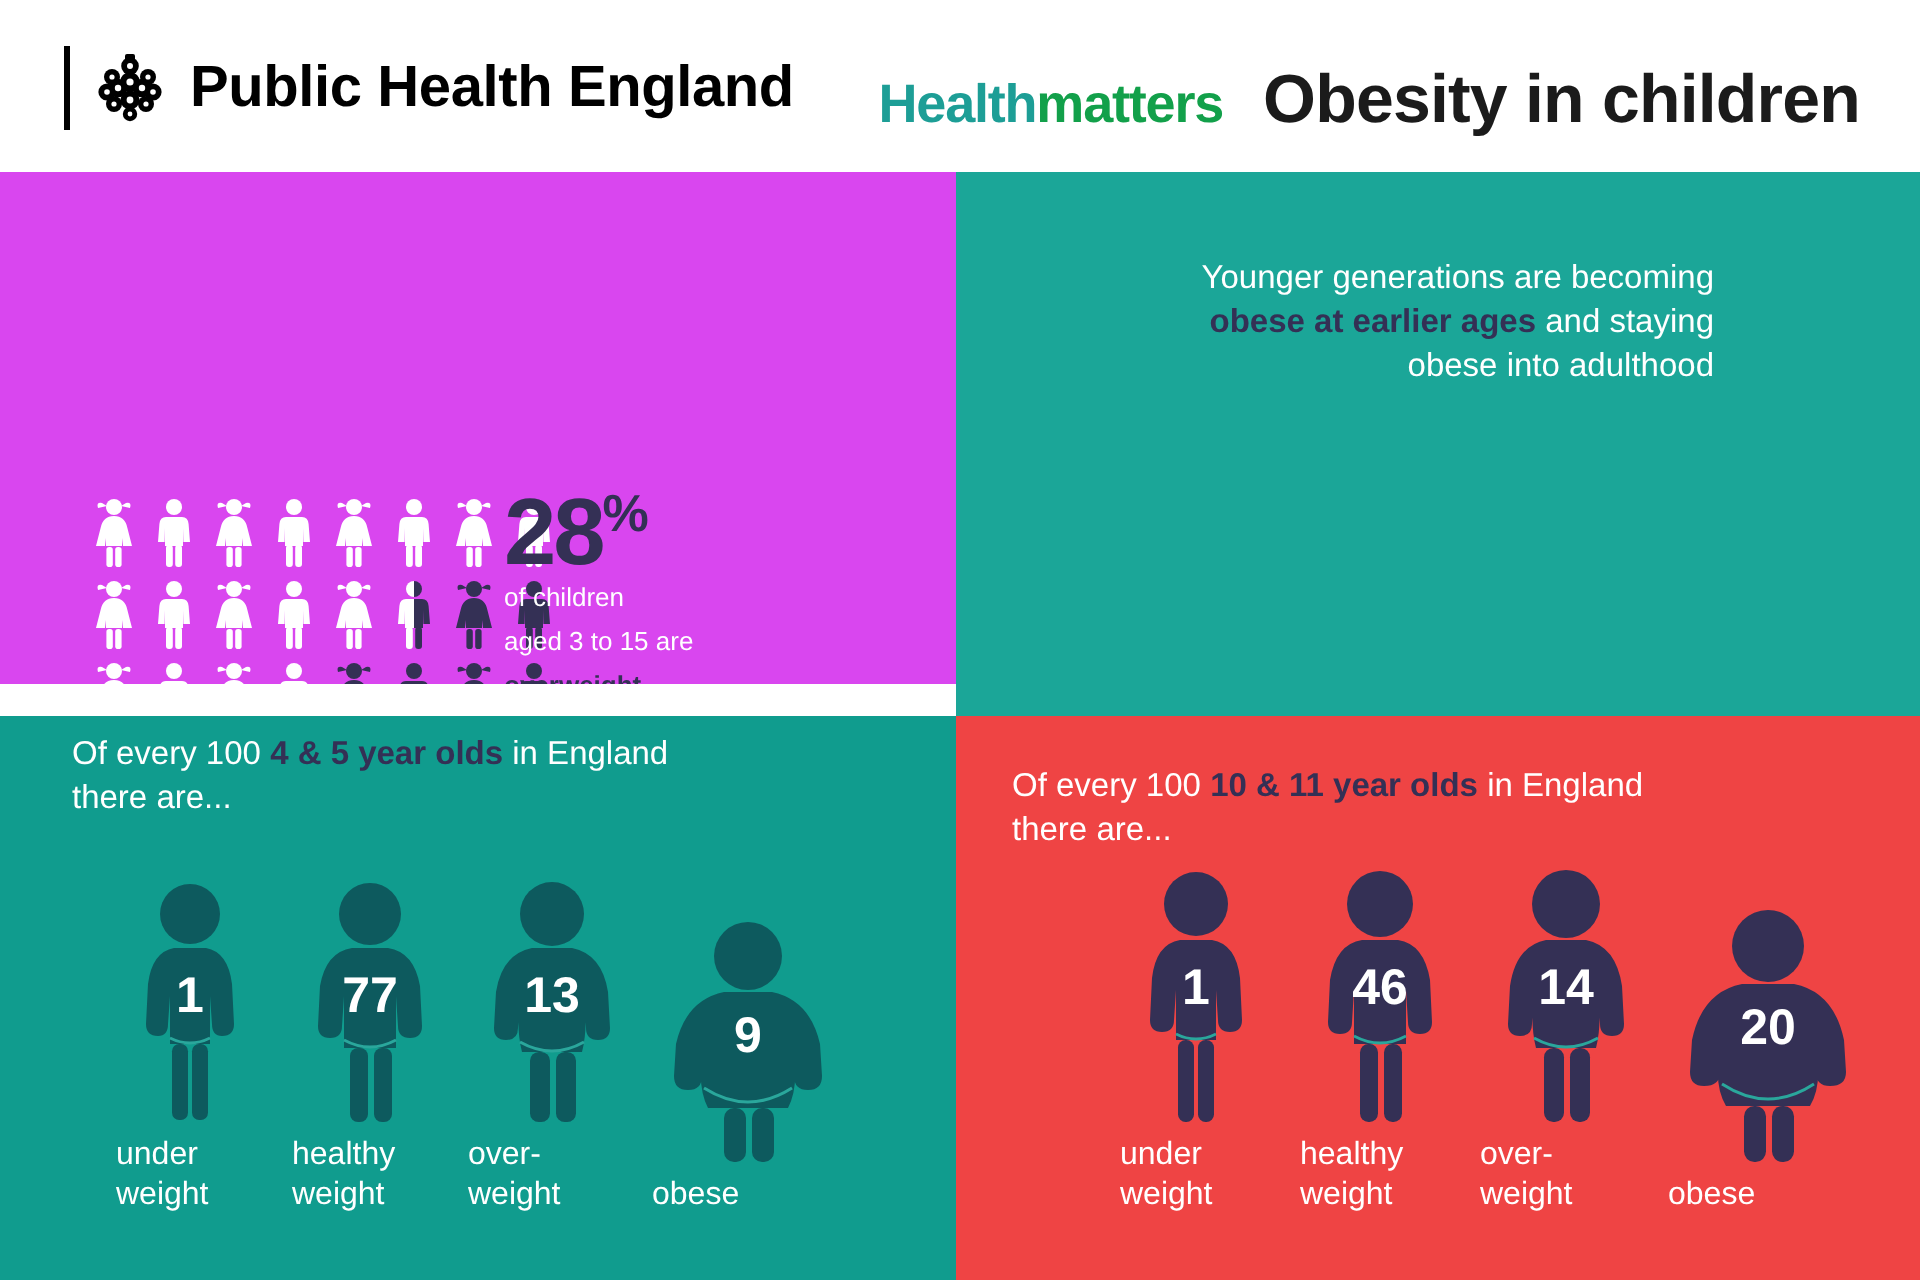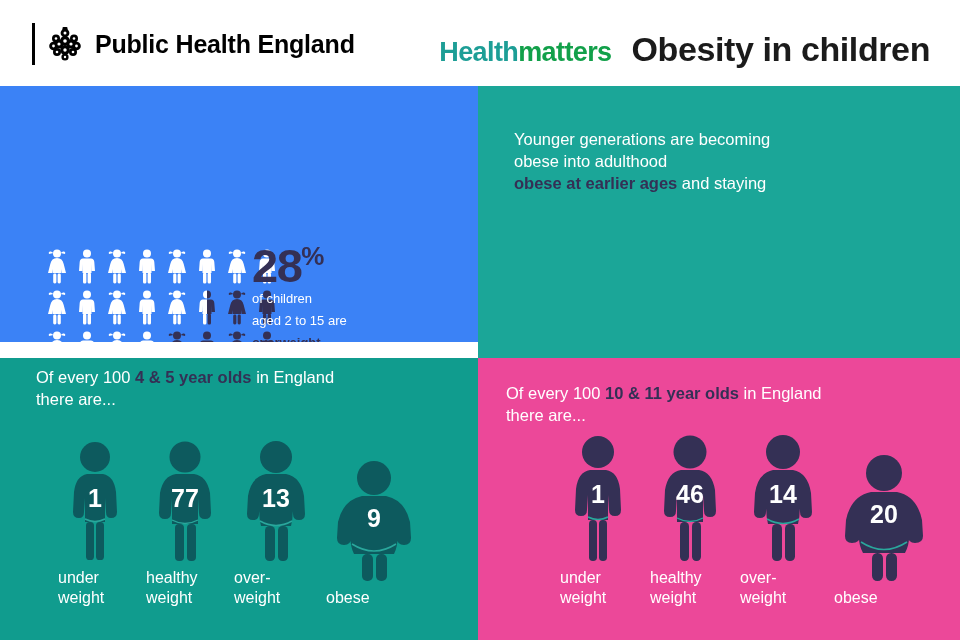--- a/index.html
+++ b/index.html
@@ -4,32 +4,32 @@
 <style>
   html,body{margin:0;padding:0;}
   body{width:960px;height:640px;background:#ffffff;font-family:"Liberation Sans",sans-serif;overflow:hidden;}
   .page{position:relative;width:960px;height:640px;}
 
   
   .header{position:absolute;left:0;top:0;width:960px;height:86px;background:#ffffff;}
   .phe-logo{position:absolute;left:32px;top:22px;display:flex;align-items:center;height:44px;}
   .phe-rule{width:3px;height:42px;background:#000000;margin-right:10px;}
   .phe-crest{width:40px;height:40px;margin-right:10px;}
-  .phe-name{font-size:25px;font-weight:bold;color:#000000;letter-spacing:-.2px;}
+  .phe-name{font-size:29px;font-weight:bold;color:#000000;letter-spacing:-.2px;}
   .hm-block{position:absolute;right:30px;top:26px;display:flex;align-items:baseline;}
   .hm-health{font-size:27px;font-weight:bold;color:#1d9e96;letter-spacing:-.6px;margin-top:11px;}
   .hm-matters{font-size:27px;font-weight:bold;color:#12a04a;letter-spacing:-.6px;}
   .hm-title{font-size:34px;font-weight:bold;color:#1b1b1b;margin-left:20px;letter-spacing:-.4px;}
 
   
   .q{position:absolute;overflow:hidden;}
-  .q-tl{left:0;top:86px;width:478px;height:256px;background:#3b82f6;}
+  .q-tl{left:0;top:86px;width:478px;height:256px;background:#d946ef;}
   .q-tr{left:478px;top:86px;width:482px;height:272px;background:#1ba698;}
   .q-bl{left:0;top:358px;width:478px;height:282px;background:#109c8e;}
-  .q-br{left:478px;top:358px;width:482px;height:282px;background:#ec4899;}
+  .q-br{left:478px;top:358px;width:482px;height:282px;background:#ef4444;}
   .stat-head{position:absolute;font-size:16.5px;line-height:22px;color:#ffffff;}
   .stat-head b{color:#343055;}
 
   
   .picto{position:absolute;left:44px;top:162px;}
   .picto-row{display:flex;gap:4px;margin-bottom:5px;}
   .fig{position:relative;width:26px;height:36px;}
   .pct-block{position:absolute;left:252px;top:158px;width:180px;}
   .pct-num{font-size:47px;font-weight:bold;color:#343055;line-height:44px;letter-spacing:-1.5px;}
   .pct-num sup{font-size:26px;vertical-align:super;line-height:0;}
@@ -319,31 +319,31 @@
               <rect x="9" y="24.5" width="3.4" height="11" rx="1.5"></rect>
               <rect x="13.6" y="24.5" width="3.4" height="11" rx="1.5"></rect>
             </g>
           </svg>
       </div>
     </div>
 
     <div class="pct-block">
       <div class="pct-num"><span>28</span><sup>%</sup></div>
       <div class="pct-line">of children</div>
-      <div class="pct-line">aged 2 to 15 are</div>
+      <div class="pct-line">aged 3 to 15 are</div>
       <div class="pct-line bold">overweight</div>
       <div class="pct-line bold">or obese</div>
     </div>
   </div>
 
   <div class="q q-tr">
-    <div class="stat-head" style="left:36px;top:42px;width:330px;">
+    <div class="stat-head" style="left:49px;top:42px;width:330px;text-align:right;">
       <div>Younger generations are becoming</div>
+      <div><b>obese at earlier ages</b><span> and staying</span></div>
       <div>obese into adulthood</div>
-      <div><b>obese at earlier ages</b><span> and staying</span></div>
     </div>
 
   </div>
 
   <div class="q q-bl">
     <div class="stat-head" style="left:36px;top:8px;width:420px;">
       <div><span>Of every 100 </span><b>4 &amp; 5 year olds</b><span> in England</span></div>
       <div>there are...</div>
     </div>
 

